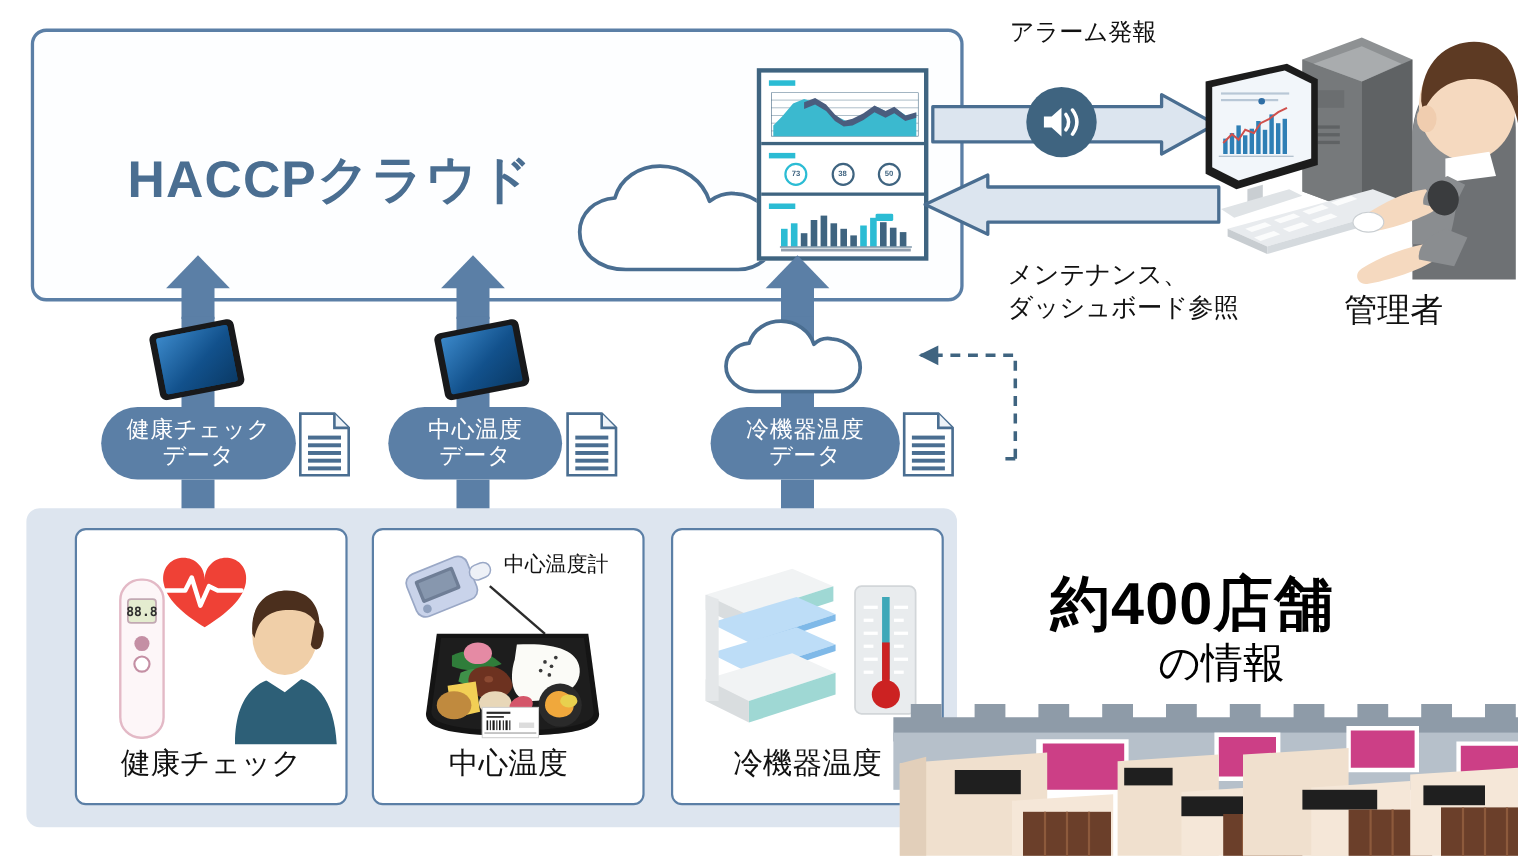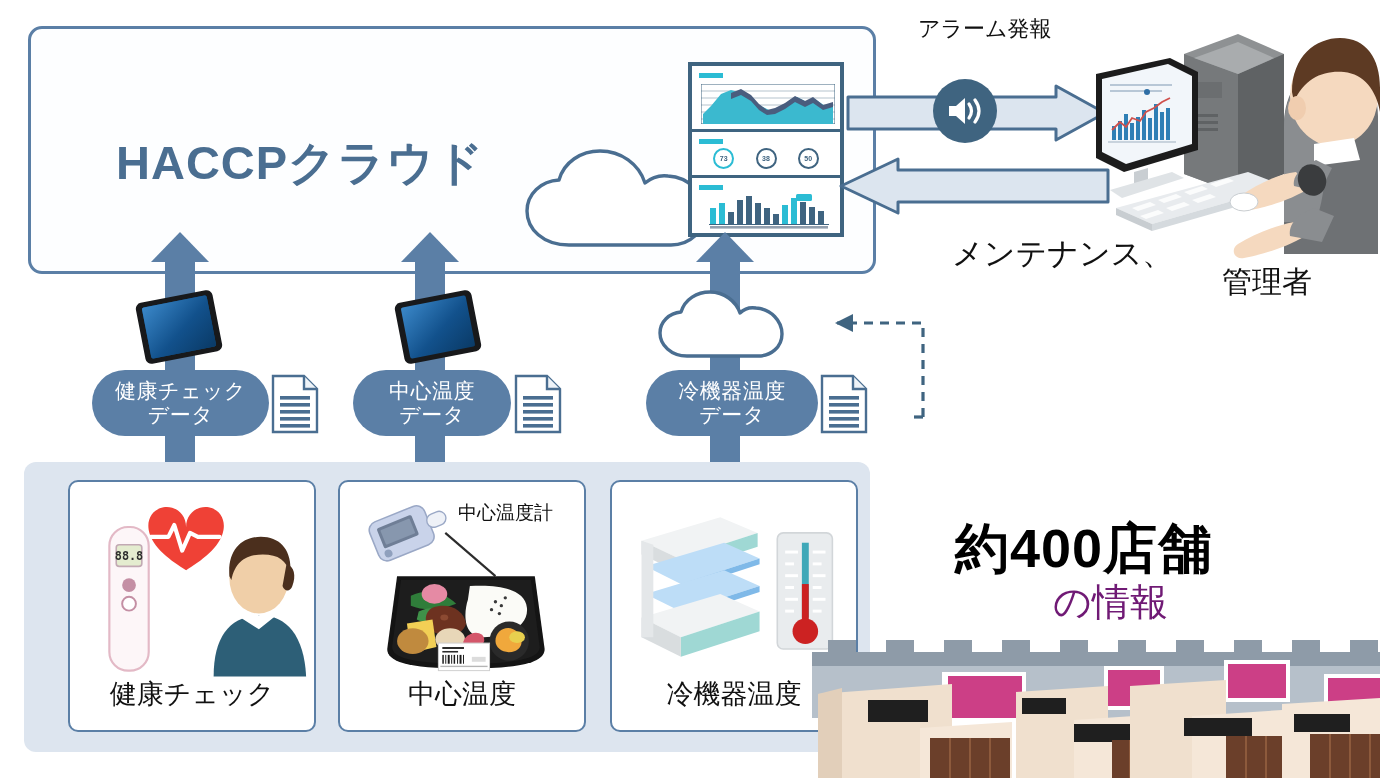--- a/index.html
+++ b/index.html
@@ -80,22 +80,22 @@
     background: #3f6480;
     display:flex; align-items:center; justify-content:center;
   }
 
   
   .lbl-alarm {
     position:absolute; left: 918px; top: 14px;
     font-size: 22px; color: #111; white-space: nowrap;
   }
   .lbl-maint {
-    position:absolute; left: 952px; top: 234px;
-    font-size: 31px; color: #111; line-height: 1.32; white-space: nowrap;
+    position:absolute; left: 916px; top: 234px;
+    font-size: 23px; color: #111; line-height: 1.32; white-space: nowrap;
   }
   .lbl-admin {
     position:absolute; left: 1222px; top: 262px;
     font-size: 30px; color: #111; white-space: nowrap;
   }
 
   
   .admin-scene { position:absolute; left: 1088px; top: 22px; width: 292px; height: 246px; }
 
   
@@ -123,21 +123,21 @@
   .blue-note .ln3 { font-size: 21.5px; }
 
   
   .stores-big {
     position:absolute; left: 955px; top: 513px;
     font-size: 54px; font-weight: bold; color:#000; letter-spacing: 1px;
     white-space:nowrap;
   }
   .stores-sub {
     position:absolute; left: 1053px; top: 577px;
-    font-size: 38px; color:#701a75; white-space:nowrap;
+    font-size: 38px; color:#000000; white-space:nowrap;
   }
 
   
   .bottom-panel {
     position:absolute; left: 24px; top: 462px;
     width: 846px; height: 290px;
     background: #dde5ef; border-radius: 12px;
   }
   .card {
     position:absolute; top: 480px; width: 248px; height: 252px;
@@ -262,20 +262,21 @@
     <svg width="38" height="32" viewBox="0 0 38 32">
       <path d="M3,11 L10,11 L19,3 L19,29 L10,21 L3,21 Z" fill="#fff"></path>
       <path d="M23,9 Q28,16 23,23" stroke="#fff" stroke-width="3.2" fill="none" stroke-linecap="round"></path>
       <path d="M29,5 Q37,16 29,27" stroke="#fff" stroke-width="3.2" fill="none" stroke-linecap="round"></path>
     </svg>
   </div>
 
   <div class="lbl-alarm">アラーム発報</div>
   <div class="lbl-maint">
     <div>メンテナンス、</div>
+    <div>ダッシュボード参照</div>
   </div>
 
   <div class="admin-scene">
     <svg width="292" height="246" viewBox="0 0 292 246">
 
       <polygon points="96,32 150,12 196,32 196,152 150,172 96,152" fill="#8e9193"></polygon>
       <polygon points="96,32 150,52 150,172 96,152" fill="#76797b"></polygon>
       <polygon points="150,52 196,32 196,152 150,172" fill="#5f6264"></polygon>
       <polygon points="106,36 150,20 186,36 150,52" fill="#a9acae"></polygon>
       <rect x="108" y="60" width="26" height="16" fill="#6b6e70"></rect>

